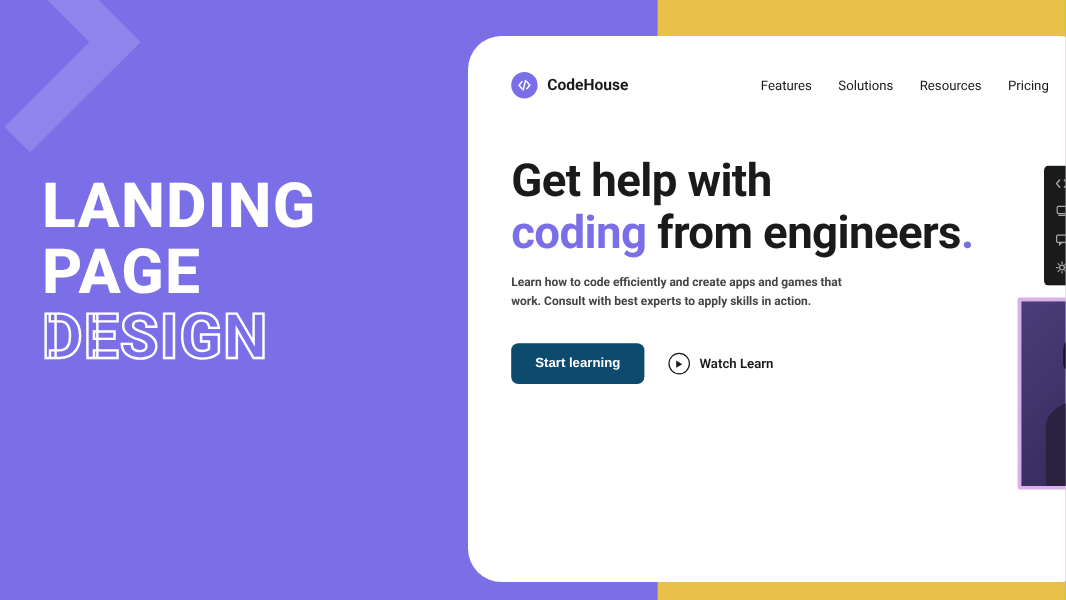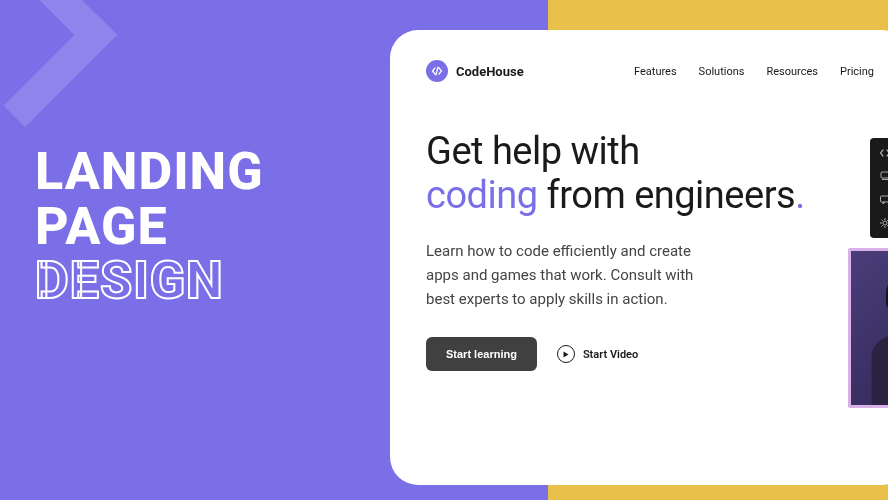--- a/index.html
+++ b/index.html
@@ -91,46 +91,47 @@
   gap: 22px;
 }
 .nav-link {
   font-size: 11px;
   font-weight: 400;
   color: #1a1a1a;
   cursor: pointer;
 }
 .hero-heading {
   font-size: 38px;
-  font-weight: 400;
+  font-weight: 700;
   line-height: 1.15;
   color: #1a1a1a;
-  margin-bottom: 22px;
+  margin-bottom: 11px;
   letter-spacing: -0.5px;
 }
 .hero-heading .accent {
   color: #7b6fe8;
 }
 .hero-heading .dot {
   color: #7b6fe8;
 }
 .hero-sub {
-  font-size: 15px;
+  font-size: 10px;
   line-height: 1.6;
   color: #444;
   max-width: 280px;
   margin-bottom: 26px;
+  font-weight: bold;
 }
 .cta-row {
   display: flex;
   align-items: center;
   gap: 20px;
 }
 .btn-primary {
-  background: #404040;
+  background: #0c4a6e;
   color: #fff;
   font-size: 11px;
   font-weight: 600;
   padding: 11px 20px;
   border-radius: 6px;
   border: none;
   cursor: pointer;
 }
 .watch {
   display: flex;
@@ -256,21 +257,21 @@
   <p class="hero-sub">Learn how to code efficiently and create apps and games that work. Consult with best experts to apply skills in action.</p>
 
   <div class="cta-row">
     <button class="btn-primary">Start learning</button>
     <div class="watch">
       <span class="play-icon">
         <svg width="6" height="7" viewBox="0 0 6 7">
             <path d="M0.5 0.5L5.5 3.5L0.5 6.5Z" fill="#1a1a1a"></path>
           </svg>
       </span>
-      <span>Start Video</span>
+      <span>Watch Learn</span>
     </div>
   </div>
 
   <div class="code-panel">
     <div class="code-sidebar">
       <span class="code-sidebar-icon">
         <svg width="12" height="12" viewBox="0 0 12 12">
             <path d="M4 3L1.5 6L4 9M8 3L10.5 6L8 9" stroke="#aaa" stroke-width="1.2" fill="none" stroke-linecap="round"></path>
           </svg>
       </span>

